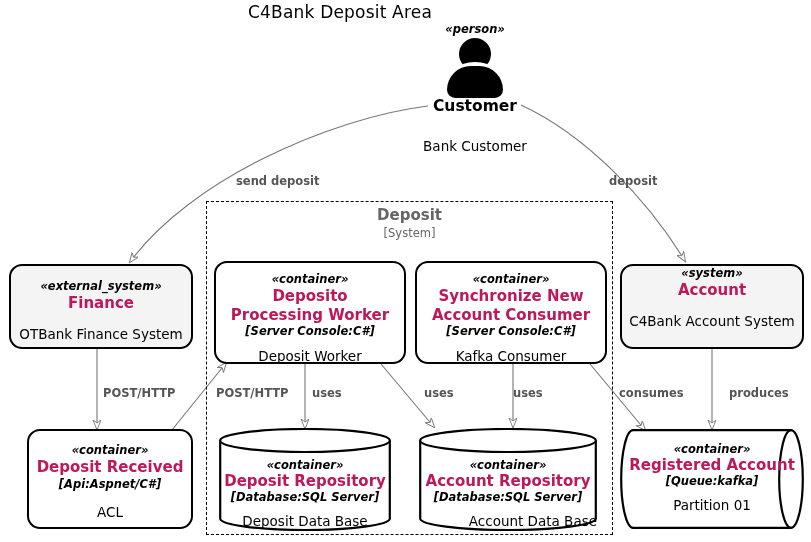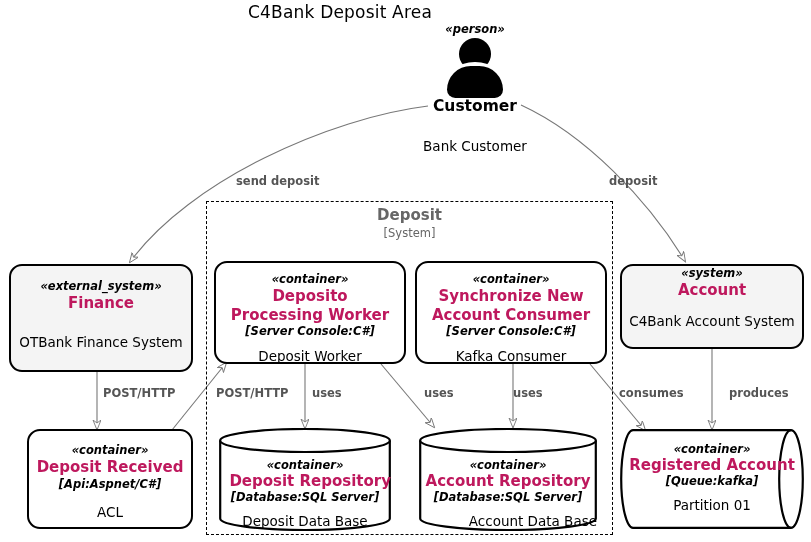--- a/index.html
+++ b/index.html
@@ -251,24 +251,24 @@
       <div class="person-body"></div>
     </div>
     <div class="pname">Customer</div>
     <div class="pdesc">Bank Customer</div>
   </div>
 
   <div class="boundary"></div>
   <div class="boundary-title">Deposit</div>
   <div class="boundary-sub">[System]</div>
 
-  <div class="node rounded shaded" style="left:9px; top:264px; width:184px; height:108px; padding-top:13px;">
+  <div class="node rounded shaded" style="left:9px; top:264px; width:184px; height:85px; padding-top:13px;">
     <div class="n-stereo">«external_system»</div>
     <div class="n-name">Finance</div>
-    <div class="n-desc" style="margin-top:21px;">OTBank Finance System</div>
+    <div class="n-desc" style="margin-top:13px;">OTBank Finance System</div>
   </div>
 
   <div class="node rounded" style="left:214px; top:261px; width:192px; height:103px; padding-top:9px;">
     <div class="n-stereo">«container»</div>
     <div class="n-name" style="width:170px;">Deposito Processing Worker</div>
     <div class="n-tech">[Server Console:C#]</div>
     <div class="n-desc" style="margin-top:9px;">Deposit Worker</div>
   </div>
 
   <div class="node rounded" style="left:415px; top:261px; width:192px; height:103px; padding-top:9px;">
@@ -290,21 +290,21 @@
     <div class="n-tech">[Api:Aspnet/C#]</div>
     <div class="n-desc" style="margin-top:12px;">ACL</div>
   </div>
 
   <div class="db" style="left:219px; top:428px; width:172px; height:103px;">
     <svg class="db-svg" width="172" height="103" viewBox="0 0 172 103">
       <path d="M1.2,12.5 L1.2,90.5 A84.8,11.5 0 0 0 170.8,90.5 L170.8,12.5" fill="#ffffff" stroke="#000000" stroke-width="2.2"></path>
       <ellipse cx="86" cy="12.5" rx="84.8" ry="11.5" fill="#ffffff" stroke="#000000" stroke-width="2.2"></ellipse>
     </svg>
     <div class="db-text n-stereo" style="top:30px;">«container»</div>
-    <div class="db-text n-name" style="top:44px;text-align:right;">Deposit Repository</div>
+    <div class="db-text n-name" style="top:44px;">Deposit Repository</div>
     <div class="db-text n-tech" style="top:62px;">[Database:SQL Server]</div>
     <div class="db-text n-desc" style="top:85px;">Deposit Data Base</div>
   </div>
 
   <div class="db" style="left:419px; top:428px; width:178px; height:103px;">
     <svg class="db-svg" width="178" height="103" viewBox="0 0 178 103">
       <path d="M1.2,12.5 L1.2,90.5 A87.8,11.5 0 0 0 176.8,90.5 L176.8,12.5" fill="#ffffff" stroke="#000000" stroke-width="2.2"></path>
       <ellipse cx="89" cy="12.5" rx="87.8" ry="11.5" fill="#ffffff" stroke="#000000" stroke-width="2.2"></ellipse>
     </svg>
     <div class="db-text n-stereo" style="top:30px;">«container»</div>

